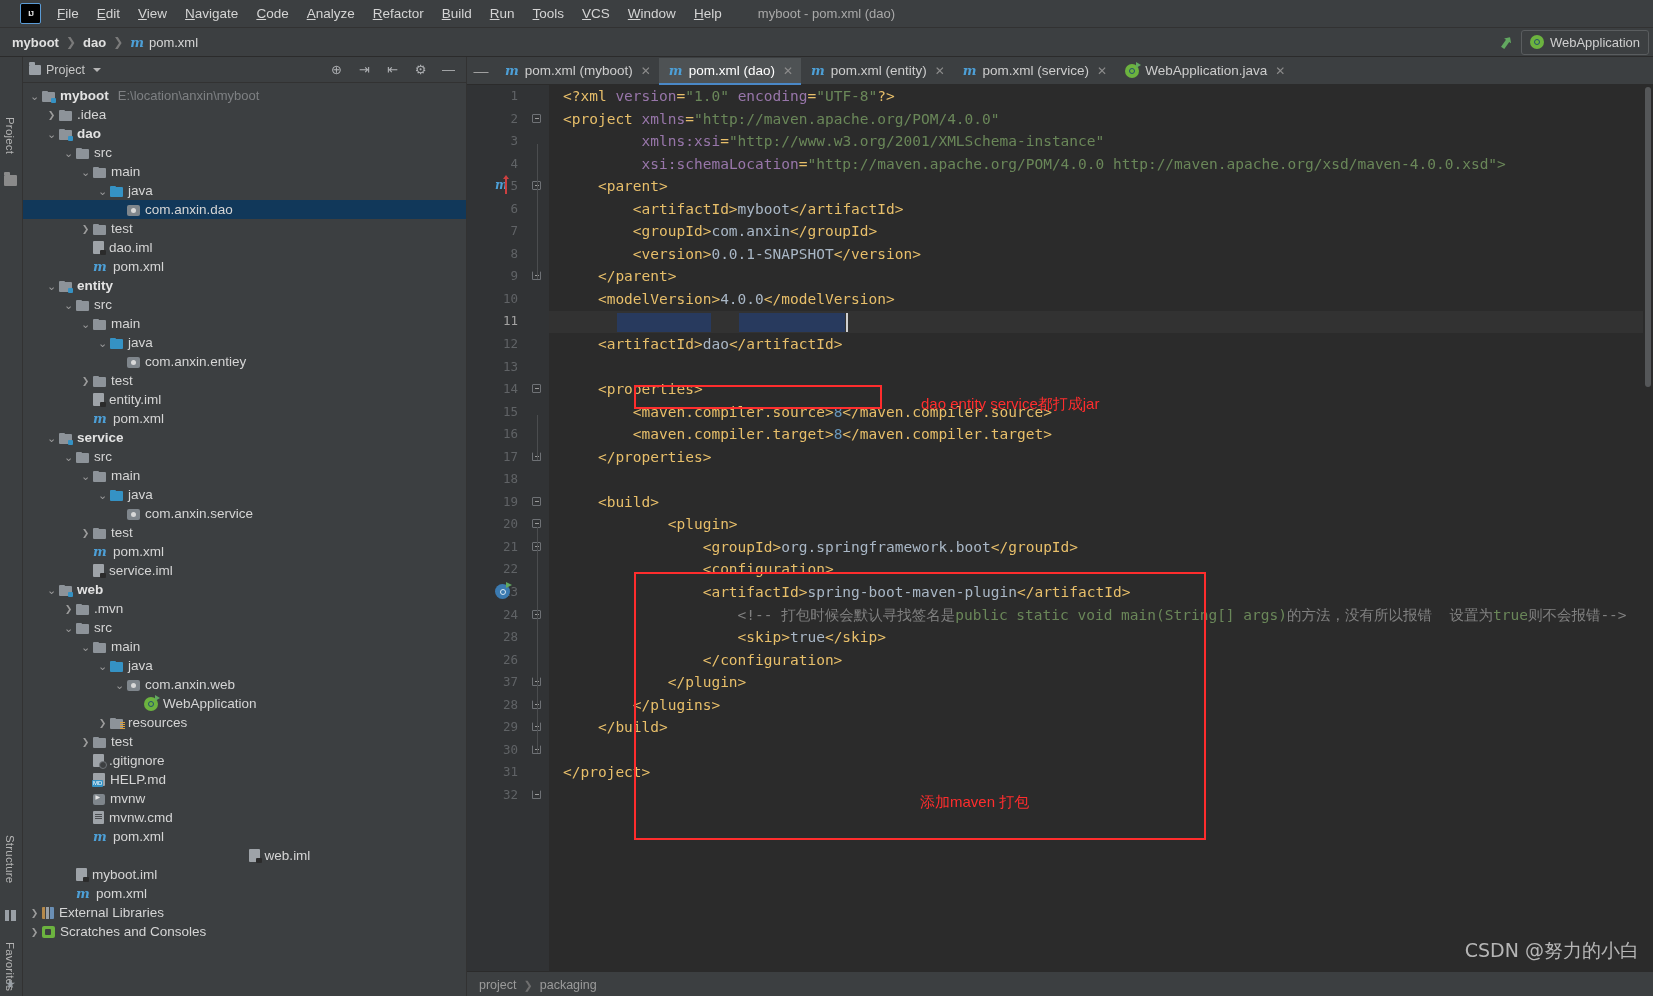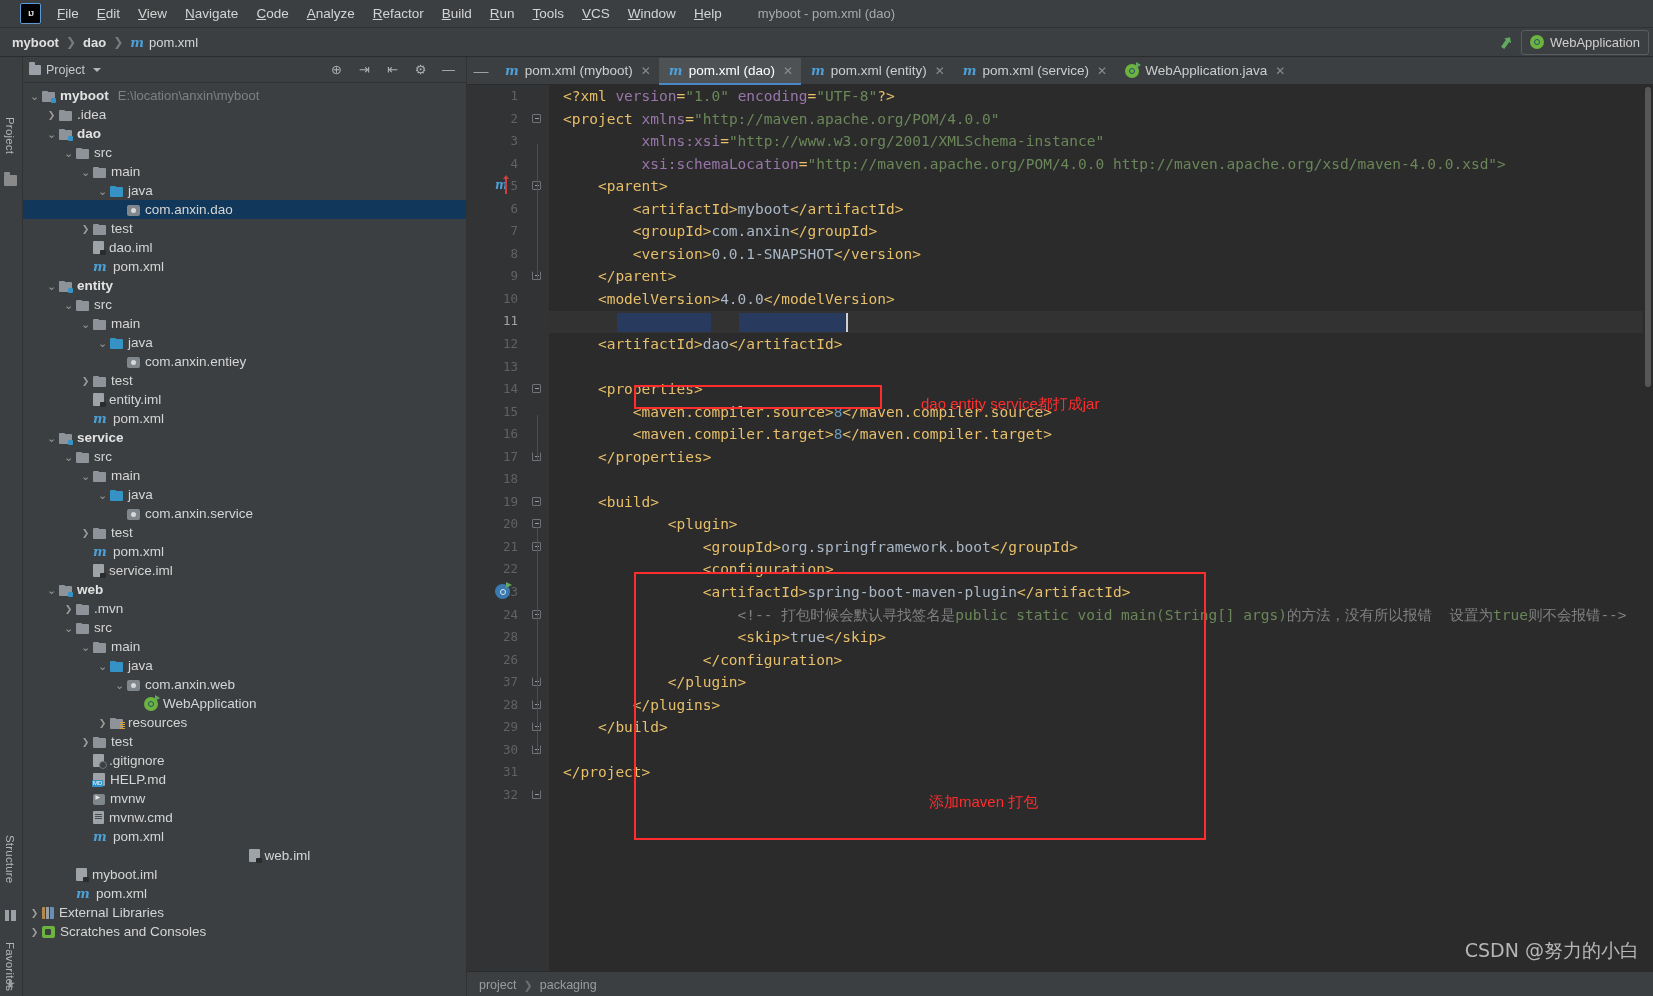--- a/index.html
+++ b/index.html
@@ -631,21 +631,21 @@
               <div class="codeline">&nbsp;</div>
               <div class="codeline"><span class="t-tag">&lt;/project&gt;</span></div>
             </div>
           <div id="overlays">
               <div class="sel-hl" style="left: 68px; top: 227.5px; width: 94px; height: 19px;"></div>
               <div class="sel-hl" style="left: 190px; top: 227.5px; width: 106px; height: 19px;"></div>
               <div class="caret" style="left: 297px; top: 227.5px; height: 19px;"></div>
               <div class="anno-box" style="left: 85px; top: 300px; width: 248px; height: 24px;"></div>
               <div class="anno-txt" style="left: 372px; top: 310px;">dao entity service都打成jar</div>
               <div class="anno-box" style="left: 85px; top: 487px; width: 572px; height: 268px;"></div>
-              <div class="anno-txt" style="left: 380px; top: 708px;">添加maven 打包</div>
+              <div class="anno-txt" style="left: 371px; top: 708px;">添加maven 打包</div>
             </div>
         </div>
         <div class="vscroll">
           <div class="thumb" style="top:2px;height:300px;"></div>
         </div>
       </div>
 
       <div class="ed-status">
         <span>project</span>
         <span class="sep">❯</span>

